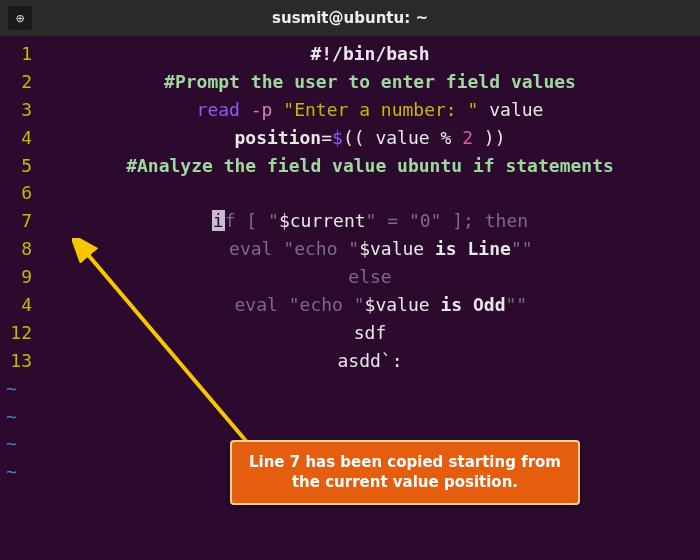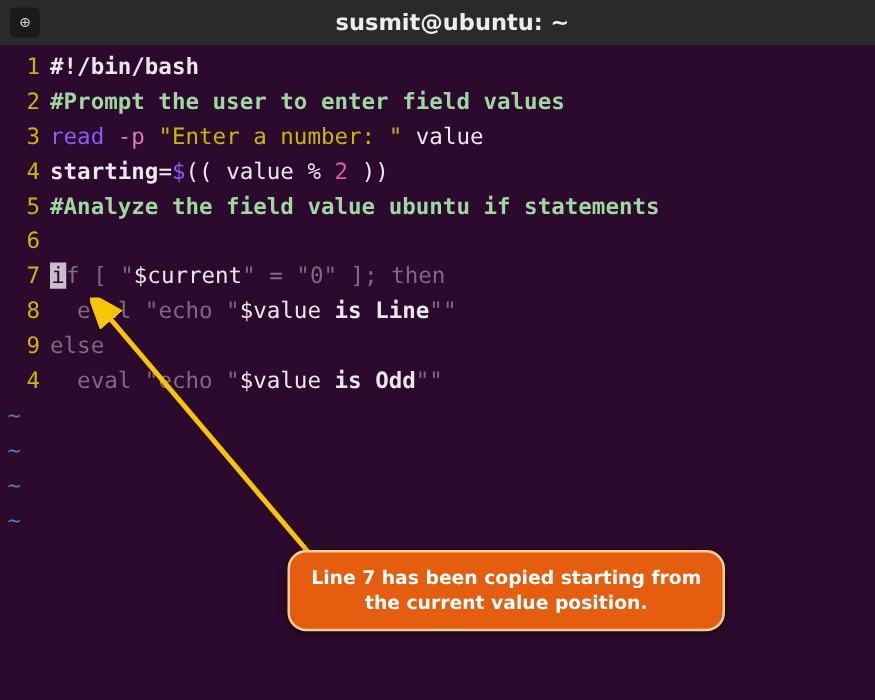--- a/index.html
+++ b/index.html
@@ -31,43 +31,43 @@
     justify-content: center;
     color: #ccc;
     font-size: 14px;
   }
   .title-text {
     position: absolute;
     left: 50%;
     transform: translateX(-50%);
     font-family: 'DejaVu Sans', sans-serif;
     font-weight: bold;
-    font-size: 18px;
+    font-size: 15px;
     color: #eee;
-    margin-left: 12px;
   }
   .editor {
     padding: 4px 0 0 0;
     line-height: 1.55;
     position: relative;
   }
   .line {
     display: flex;
     white-space: pre;
   }
   .lineno {
     color: #c9b700;
     width: 40px;
     text-align: right;
     padding-right: 8px;
     flex-shrink: 0;
     user-select: none;
   }
   .code {
     flex: 1;
+    text-align: center;
   }
   .c-white { color: #e8e8e8; }
   .c-cmd { color: #8b5cf6; }
   .c-comment { color: #9fd89f; }
   .c-flag { color: #db7cc0; }
   .c-str { color: #c9b700; }
   .c-num { color: #d25eb0; }
   .c-punct { color: #e8e8e8; }
   .c-dim { color: #7c6b85; }
   .bold { font-weight: bold; }
@@ -80,21 +80,21 @@
     color: #4a7fc7;
     padding-left: 6px;
   }
   .callout {
     position: absolute;
     left: 230px;
     top: 440px;
     background: #e55d0e;
     color: #fff;
     border: 2px solid #ffd090;
-    border-radius: 15px;
+    border-radius: 4px;
     padding: 10px 14px;
     font-family: 'DejaVu Sans', Arial, sans-serif;
     font-size: 15px;
     font-weight: bold;
     text-align: center;
     width: 350px;
     line-height: 1.35;
     box-shadow: 0 2px 6px rgba(0,0,0,0.4);
   }
   .arrow {
@@ -111,27 +111,29 @@
   <div class="tab-button">
     <span>⊕</span>
   </div>
   <div class="title-text">susmit@ubuntu: ~</div>
 </div>
 
 <div class="editor" id="editor">
     <div class="line"><span class="lineno">1</span><span class="code"><span class="c-white bold">#!/bin/bash</span></span></div>
     <div class="line"><span class="lineno">2</span><span class="code"><span class="c-comment bold">#Prompt the user to enter field values</span></span></div>
     <div class="line"><span class="lineno">3</span><span class="code"><span class="c-cmd">read </span><span class="c-flag">-p</span><span class="c-white"> </span><span class="c-str">"Enter a number: "</span><span class="c-white"> value</span></span></div>
-    <div class="line"><span class="lineno">4</span><span class="code"><span class="c-white bold">starting</span><span class="c-punct">=</span><span class="c-cmd">$</span><span class="c-punct">((</span><span class="c-white"> value </span><span class="c-punct">% </span><span class="c-num">2</span><span class="c-white"> </span><span class="c-punct">))</span></span></div>
+    <div class="line"><span class="lineno">4</span><span class="code"><span class="c-white bold">position</span><span class="c-punct">=</span><span class="c-cmd">$</span><span class="c-punct">((</span><span class="c-white"> value </span><span class="c-punct">% </span><span class="c-num">2</span><span class="c-white"> </span><span class="c-punct">))</span></span></div>
     <div class="line"><span class="lineno">5</span><span class="code"><span class="c-comment bold">#Analyze the field value ubuntu if statements</span></span></div>
     <div class="line"><span class="lineno">6</span><span class="code"></span></div>
     <div class="line"><span class="lineno">7</span><span class="code"><span class="cursor-block">i</span><span class="c-dim">f [ "</span><span class="c-white">$current</span><span class="c-dim">" = "0" ]; then</span></span></div>
     <div class="line"><span class="lineno">8</span><span class="code"><span class="c-white">  </span><span class="c-dim">eval "echo "</span><span class="c-white">$value</span><span class="c-white bold"> is Line</span><span class="c-dim">""</span></span></div>
     <div class="line"><span class="lineno">9</span><span class="code"><span class="c-dim">else</span></span></div>
     <div class="line"><span class="lineno">4</span><span class="code"><span class="c-white">  </span><span class="c-dim">eval "echo "</span><span class="c-white">$value</span><span class="c-white bold"> is Odd</span><span class="c-dim">""</span></span></div>
+    <div class="line"><span class="lineno">12</span><span class="code"><span class="c-white">sdf</span></span></div>
+    <div class="line"><span class="lineno">13</span><span class="code"><span class="c-white">asdd`:</span></span></div>
     <div class="line tilde-line">~</div>
     <div class="line tilde-line">~</div>
     <div class="line tilde-line">~</div>
     <div class="line tilde-line">~</div>
   </div>
 
 <svg class="arrow" width="200" height="230">
   <defs>
     <marker id="ah" markerWidth="10" markerHeight="10" refX="2" refY="3" orient="auto">
       <path d="M0,0 L0,6 L8,3 z" fill="#f7c600"></path>

